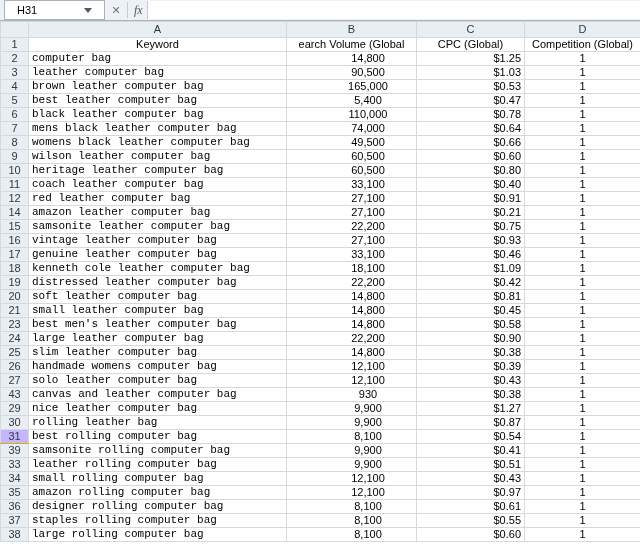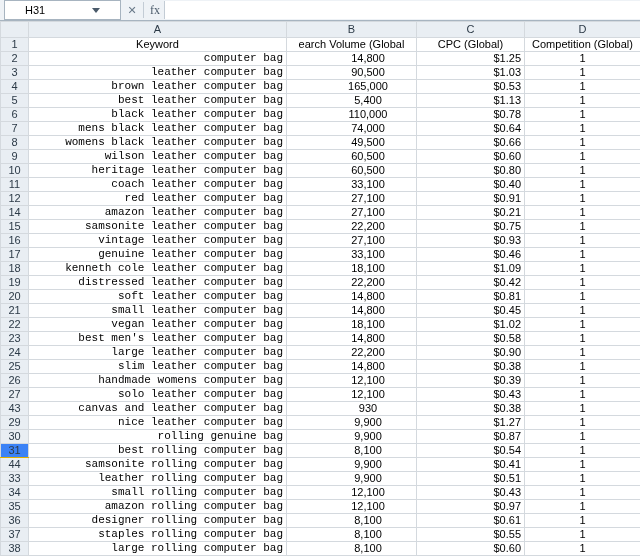--- a/index.html
+++ b/index.html
@@ -20,21 +20,21 @@
     border-bottom: 1px solid #a7b4c0;
     background: #eef2f6;
   }
   .name-box {
     width: 75px;
     height: 18px;
     line-height: 18px;
     background: #fff;
     border: 1px solid #a7b4c0;
     margin: 0 2px 0 4px;
-    padding: 0 20px;
+    padding: 0 12px;
     position: relative;
     display: flex;
     align-items: center;
     justify-content: space-between;
   }
   .name-box .dd {
     width: 0; height: 0;
     border-left: 4px solid transparent;
     border-right: 4px solid transparent;
     border-top: 5px solid #4a5a6a;
@@ -47,20 +47,21 @@
     justify-content: center;
     color: #6a7a8a;
   }
   .fb-sep {
     width: 1px;
     height: 16px;
     background: #c3ccd5;
     margin: 0 2px;
   }
   .fx {
+    font-style: italic;
     font-family: "Times New Roman", serif;
     font-size: 12px;
     color: #4a5a6a;
     padding: 0 4px;
   }
   .formula-input {
     flex: 1;
     height: 18px;
     background: #fff;
     border-left: 1px solid #c3ccd5;
@@ -91,34 +92,34 @@
     color: #2c3a47;
   }
   th.col-head { height: 16px; }
   td.row-head {
     background: #e9eef3;
     text-align: center;
     color: #2c3a47;
     width: 28px;
   }
   td.row-head.selected {
-    background: #3b82f6;
+    background: #c4b5fd;
     border-top: 1px solid #e0b000;
     border-bottom: 1px solid #e0b000;
   }
   .corner {
     background: #e9eef3;
     width: 28px;
   }
   .col-A { width: 258px; }
   .col-B { width: 130px; }
   .col-C { width: 108px; }
   .col-D { width: 116px; }
 
-  td.c-a { text-align: right; font-family: "Courier New", monospace; font-size: 11px; }
+  td.c-a { font-family: "Courier New", monospace; font-size: 11px; }
   td.c-b { text-align: center; padding-left: 36px; }
   td.c-c { text-align: right; }
   td.c-d { text-align: center; }
 
   td.hdr { text-align: center; font-family: Arial, sans-serif; margin-top: 16px; }
 
 </style>
 </head>
 <body>
 
@@ -179,21 +180,21 @@
           <td class="row-head">4</td>
           <td class="c-a">brown leather computer bag</td>
           <td class="c-b">165,000</td>
           <td class="c-c">$0.53</td>
           <td class="c-d">1</td>
         </tr>
         <tr>
           <td class="row-head">5</td>
           <td class="c-a">best leather computer bag</td>
           <td class="c-b">5,400</td>
-          <td class="c-c">$1.13</td>
+          <td class="c-c">$0.47</td>
           <td class="c-d">1</td>
         </tr>
         <tr>
           <td class="row-head">6</td>
           <td class="c-a">black leather computer bag</td>
           <td class="c-b">110,000</td>
           <td class="c-c">$0.78</td>
           <td class="c-d">1</td>
         </tr>
         <tr>
@@ -288,27 +289,20 @@
           <td class="c-d">1</td>
         </tr>
         <tr>
           <td class="row-head">21</td>
           <td class="c-a">small leather computer bag</td>
           <td class="c-b">14,800</td>
           <td class="c-c">$0.45</td>
           <td class="c-d">1</td>
         </tr>
         <tr>
-          <td class="row-head">22</td>
-          <td class="c-a">vegan leather computer bag</td>
-          <td class="c-b">18,100</td>
-          <td class="c-c">$1.02</td>
-          <td class="c-d">1</td>
-        </tr>
-        <tr>
           <td class="row-head">23</td>
           <td class="c-a">best men's leather computer bag</td>
           <td class="c-b">14,800</td>
           <td class="c-c">$0.58</td>
           <td class="c-d">1</td>
         </tr>
         <tr>
           <td class="row-head">24</td>
           <td class="c-a">large leather computer bag</td>
           <td class="c-b">22,200</td>
@@ -345,34 +339,34 @@
         </tr>
         <tr>
           <td class="row-head">29</td>
           <td class="c-a">nice leather computer bag</td>
           <td class="c-b">9,900</td>
           <td class="c-c">$1.27</td>
           <td class="c-d">1</td>
         </tr>
         <tr>
           <td class="row-head">30</td>
-          <td class="c-a">rolling genuine bag</td>
+          <td class="c-a">rolling leather bag</td>
           <td class="c-b">9,900</td>
           <td class="c-c">$0.87</td>
           <td class="c-d">1</td>
         </tr>
         <tr>
           <td class="row-head selected">31</td>
           <td class="c-a">best rolling computer bag</td>
           <td class="c-b">8,100</td>
           <td class="c-c">$0.54</td>
           <td class="c-d">1</td>
         </tr>
         <tr>
-          <td class="row-head">44</td>
+          <td class="row-head">39</td>
           <td class="c-a">samsonite rolling computer bag</td>
           <td class="c-b">9,900</td>
           <td class="c-c">$0.41</td>
           <td class="c-d">1</td>
         </tr>
         <tr>
           <td class="row-head">33</td>
           <td class="c-a">leather rolling computer bag</td>
           <td class="c-b">9,900</td>
           <td class="c-c">$0.51</td>

